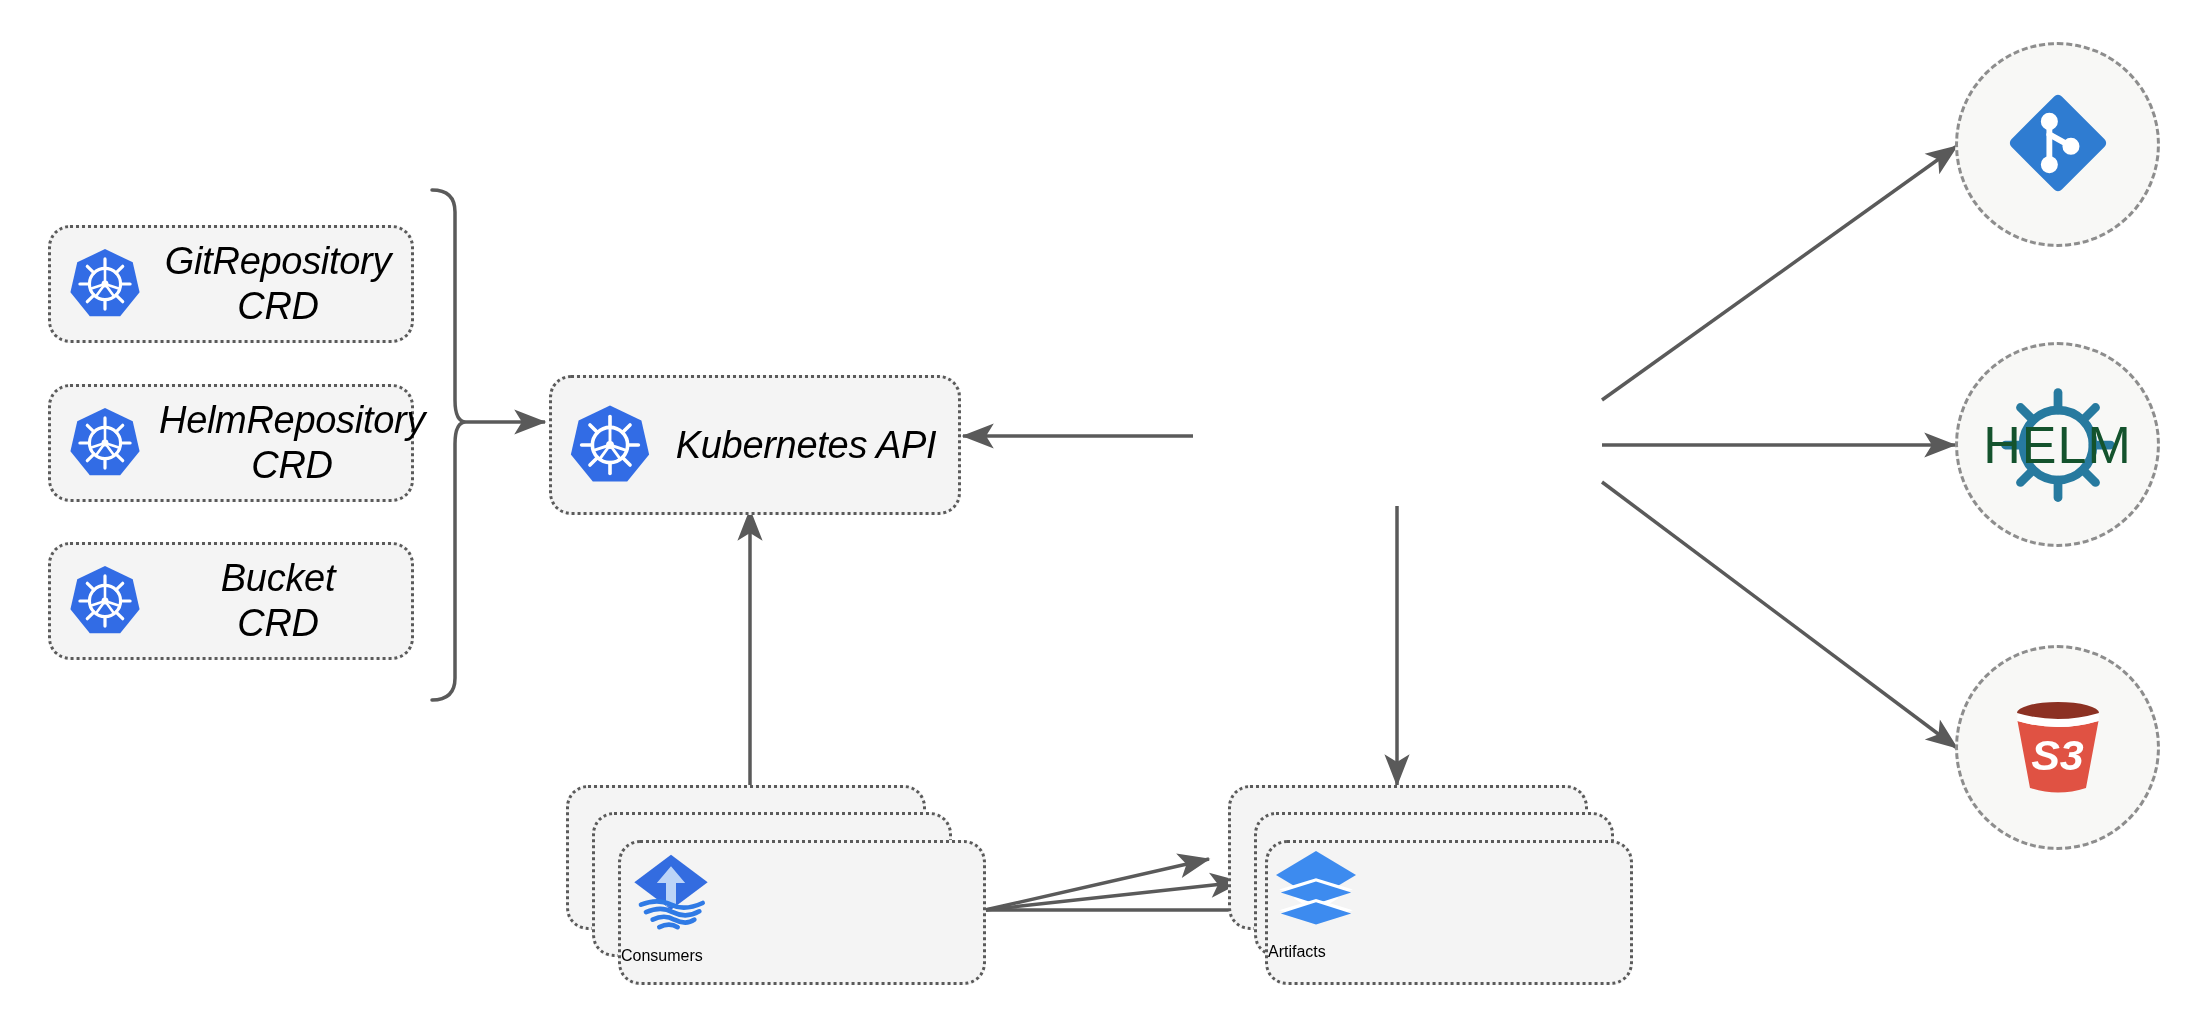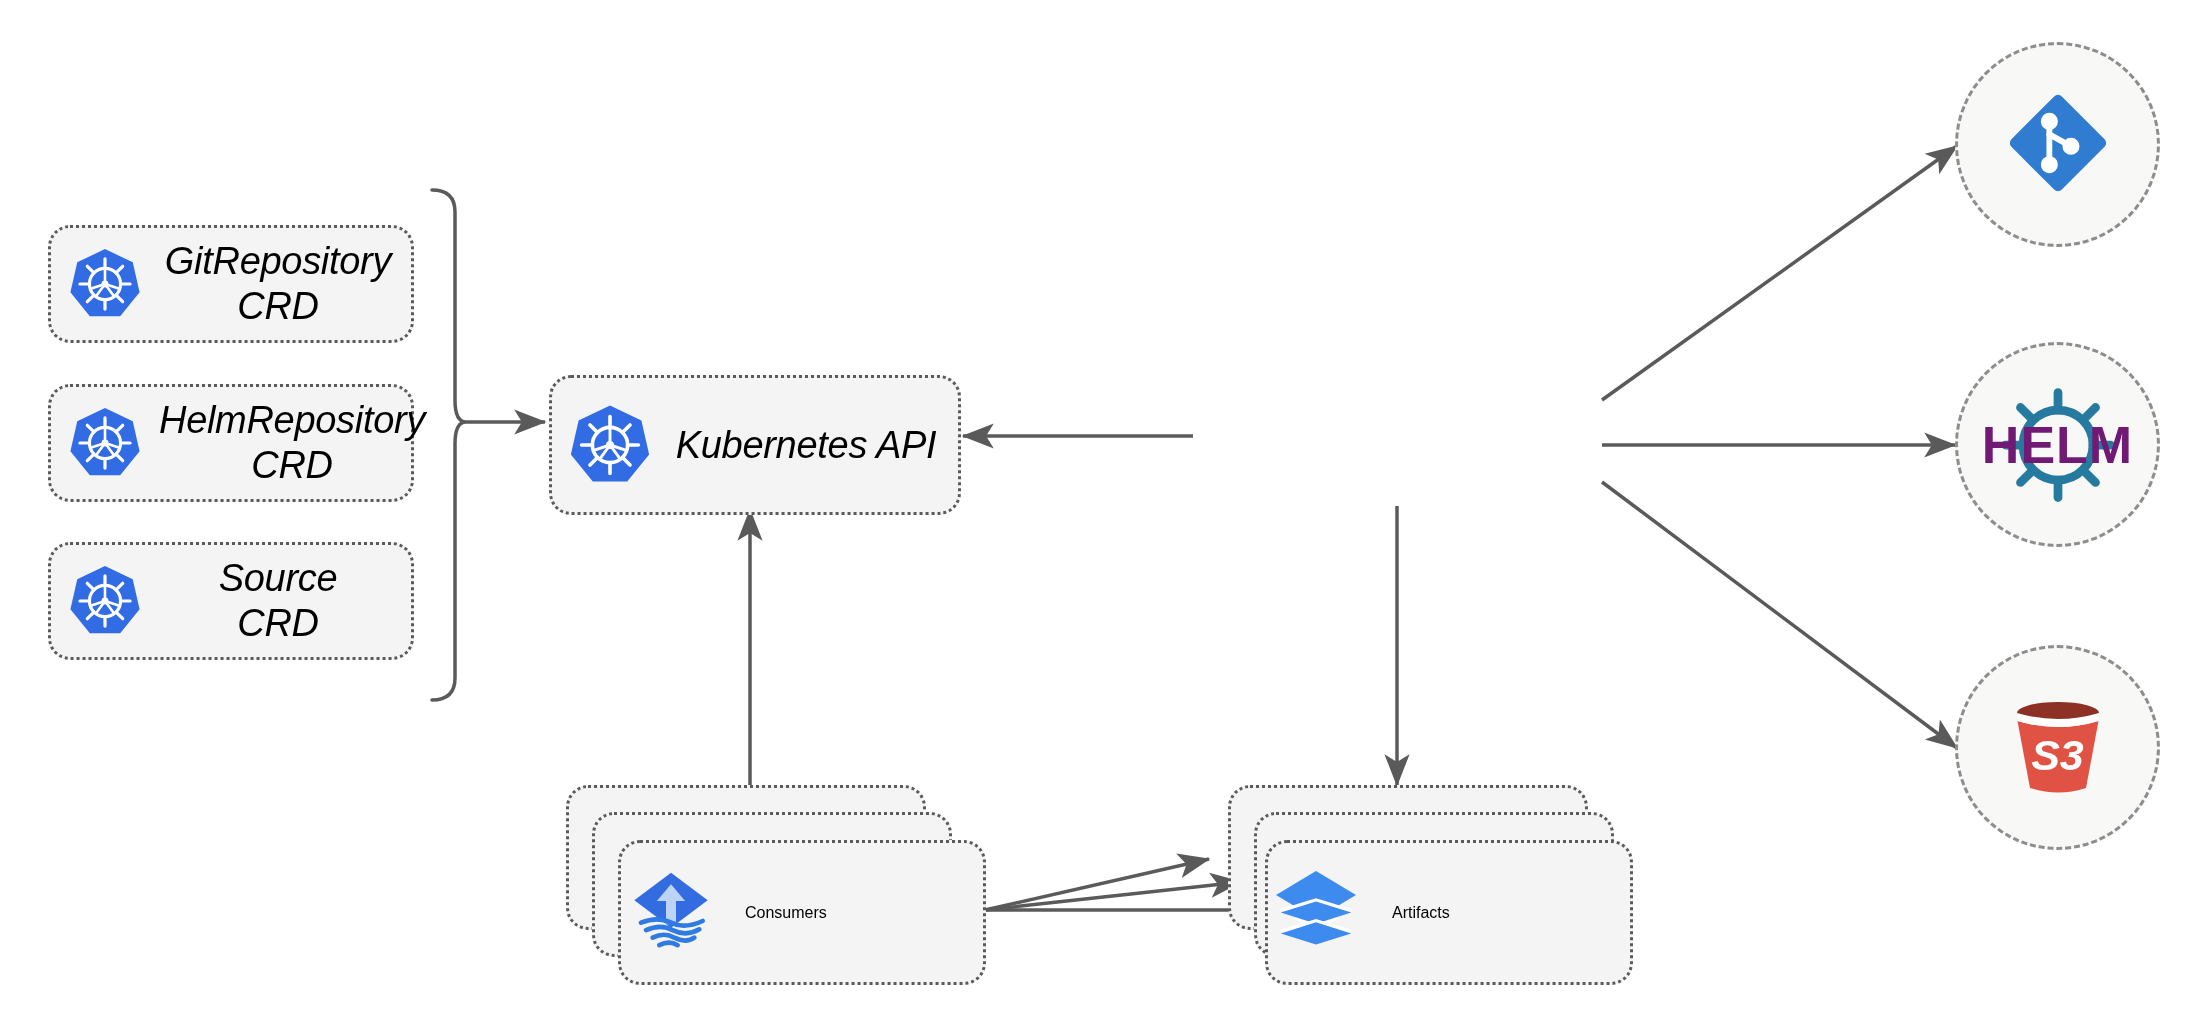--- a/index.html
+++ b/index.html
@@ -27,23 +27,23 @@
   .circle{
     position:absolute;border:3px dashed #8d8d8d;border-radius:50%;
     background:#f8f8f6;box-sizing:border-box;
     display:flex;align-items:center;justify-content:center;
   }
   .stackwrap{position:absolute;}
   .stackcard{
     position:absolute;background:#f4f4f4;border:3px dotted #5a5a5a;
     border-radius:22px;box-sizing:border-box;
   }
-  .stackfront{display:flex;align-items:center;}
+  .stackfront{display:flex;flex-direction:column;}
   .helmtxt{
-    font-size:52px;font-weight:bold;color:#701a75;
+    font-size:52px;font-weight:normal;color:#14532d;
     letter-spacing:1px;font-family:"Liberation Sans",sans-serif;
   }
 </style>
 </head>
 <body>
 
 <div id="stage">
 
   <svg class="layer" viewBox="0 0 2196 1030">
     <defs>
@@ -149,21 +149,21 @@
         <g fill="none" stroke="#ffffff" stroke-width="3.4" stroke-linecap="round">
           <line x1="50" y1="50" x2="50" y2="30"></line>
             <line x1="50" y1="50" x2="69" y2="56.2"></line>
           <line x1="50" y1="50" x2="61.8" y2="66.2"></line>
             <line x1="50" y1="50" x2="38.2" y2="66.2"></line>
           <line x1="50" y1="50" x2="31" y2="56.2"></line>
         </g>
         <circle cx="50" cy="50" r="4.6" fill="#ffffff"></circle>
       </svg>
     </span>
-    <span class="lbl">Source
+    <span class="lbl">Bucket
 CRD</span>
   </div>
 
   <div class="node" style="left:549px;top:375px;width:412px;height:140px;">
     <span class="ico" style="width:116px;">
       <svg width="86" height="86" viewBox="0 0 100 100">
         <path d="M50 4 L86.5 21.5 L95.5 61 L70 92.5 L30 92.5 L4.5 61 L13.5 21.5 Z" fill="#326ce5"></path>
         <g fill="none" stroke="#ffffff" stroke-width="4.2" stroke-linecap="round">
           <circle cx="50" cy="50" r="20.5"></circle>
           <line x1="50" y1="17" x2="50" y2="29.5"></line>

